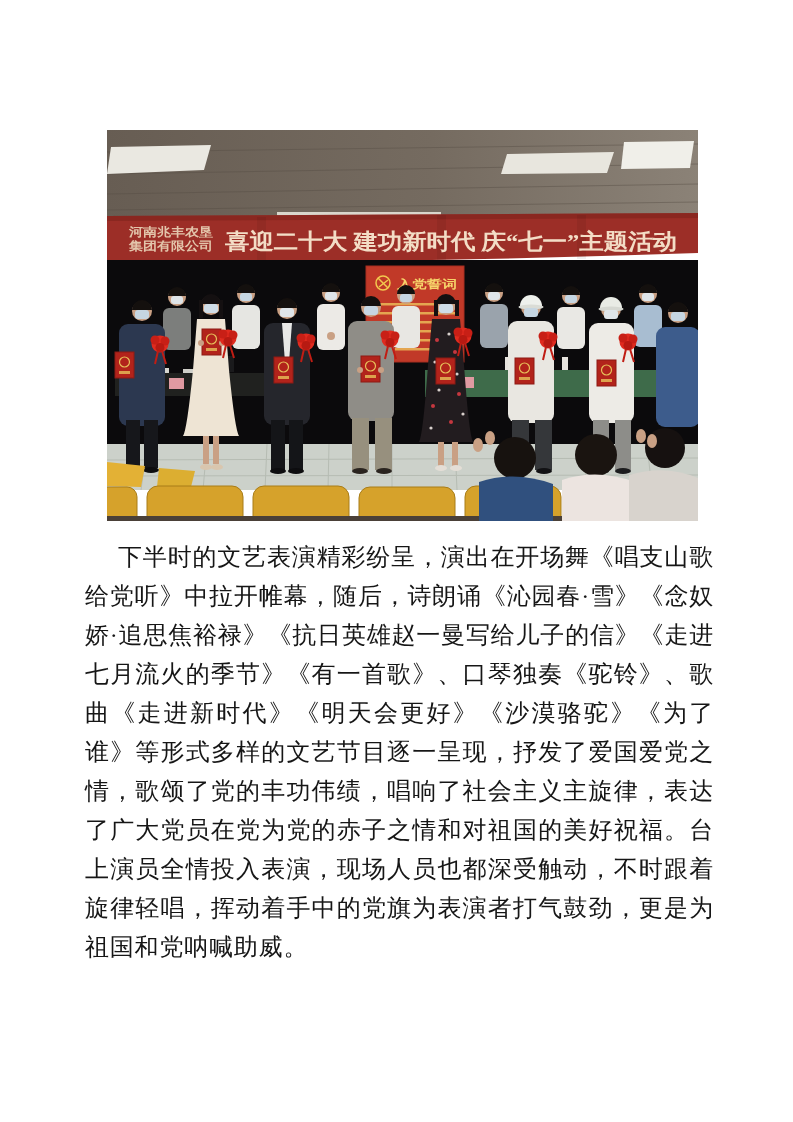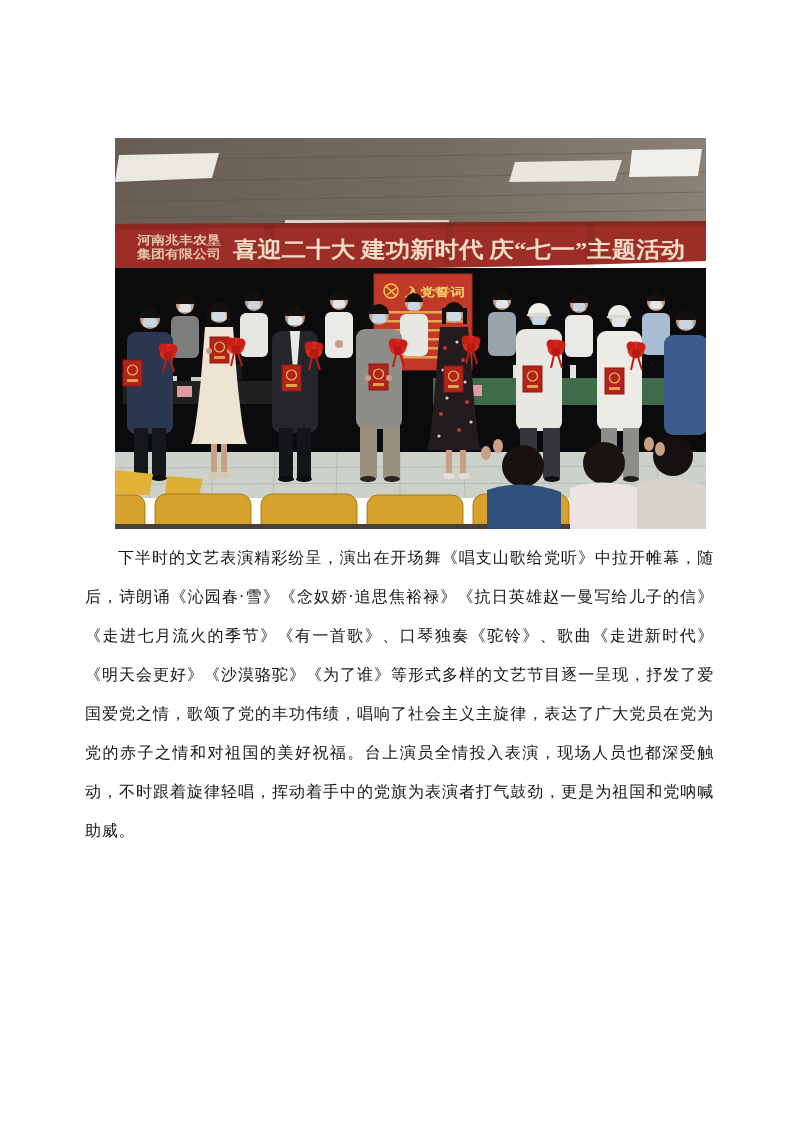--- a/index.html
+++ b/index.html
@@ -6,28 +6,28 @@
   body{background:#9b9b9b;font-family:"Liberation Serif","DejaVu Serif",serif;}
   .page{
     position:relative;
     width:793px;height:1122px;
     margin:0 auto;
     background:#ffffff;
     overflow:hidden;
   }
   .photo{
     position:absolute;left:103px;top:126px;
-    width:591px;height:391px;margin:12px;
+    width:591px;height:391px;margin:4px;
     line-height:0;
   }
   .photo svg{display:block;}
   .article{
     position:absolute;left:85px;top:538px;
     width:629px;margin:0;
-    font-size:16px;line-height:39px;
+    font-size:24px;line-height:39px;
     letter-spacing:0.8px;
     color:#161616;
     text-align:justify;
     text-indent:33px;
   }
 </style>
 </head>
 <body>
 
 <div class="page">

